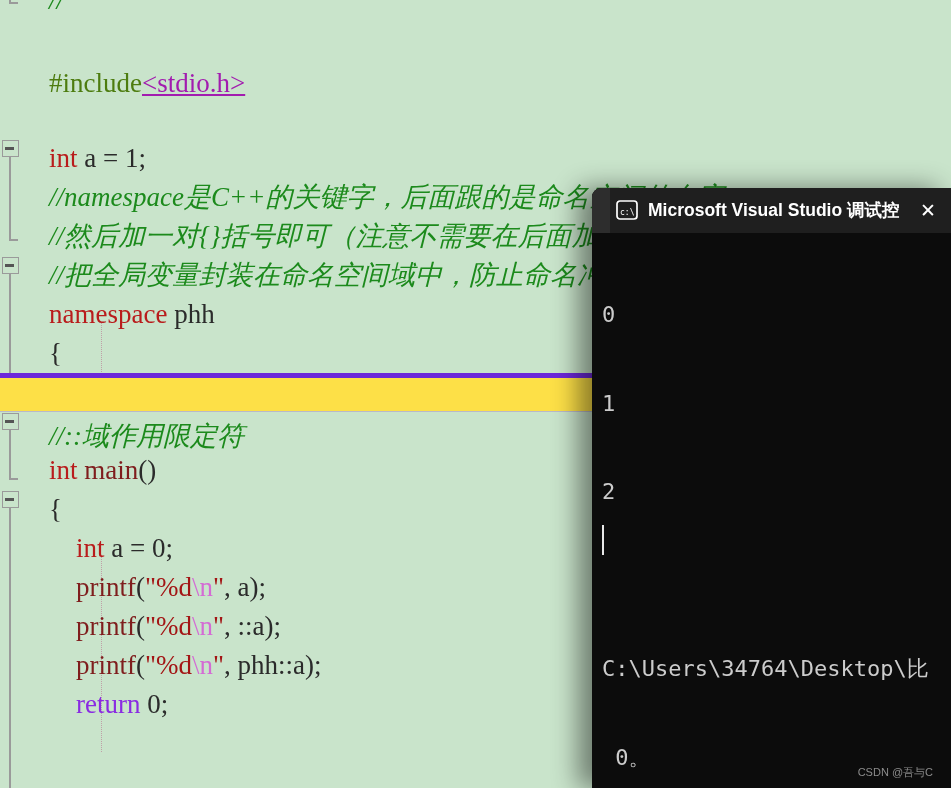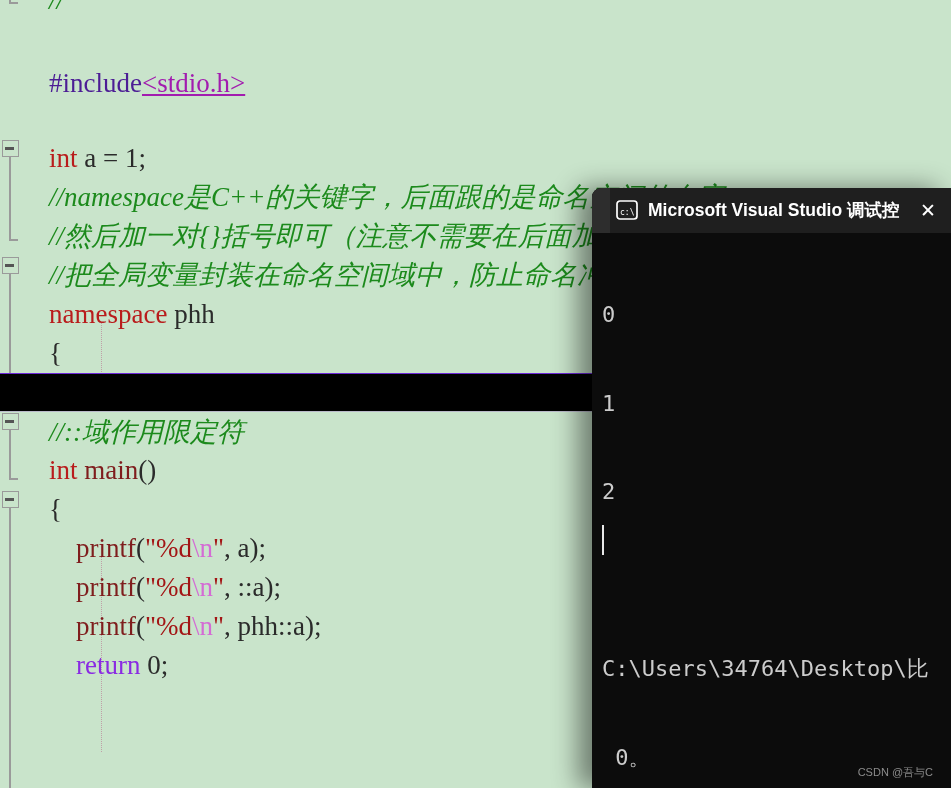--- a/index.html
+++ b/index.html
@@ -30,22 +30,22 @@
     height: 39px;
     line-height: 39px;
     white-space: pre;
     font-family: "Liberation Serif", serif;
     font-size: 27px;
     color: #2b2b2b;
     padding-left: 22px;
     box-sizing: border-box;
   }
   .code-line.hl {
-    background: #000000;
-    border-top: 1px solid #6d28d9;
+    background: #fde047;
+    border-top: 5px solid #6d28d9;
     border-bottom: 1px solid #b9b9c9;
     height: 39px;
   }
 
   
   .gutter {
     position: absolute;
     left: 0; top: 0;
     width: 22px;
     height: 100%;
@@ -86,21 +86,21 @@
   .indent-guide {
     position: absolute;
     left: 101px;
     width: 1px;
     border-left: 1px dotted #c0a0a8;
   }
 
   
   .kw      { color: #b91c1c; }
   .kw2     { color: #8a2be2; }
-  .pre     { color: #4c1d95; }
+  .pre     { color: #4d7c0f; }
   .str     { color: #a31515; }
   .esc     { color: #d46bd4; }
   .cmt     { color: #1c8a1c; font-style: italic; }
   .fn      { color: #7f1d1d; }
   .num     { color: #2b2b2b; }
   .plain   { color: #2b2b2b; }
   .hdr     { color: #a21caf; text-decoration: underline; }
 
   
   #console-window {
@@ -265,20 +265,23 @@
 
 
   <div class="code-line">
     <span class="kw">int</span><span class="plain"> </span><span class="fn">main</span><span class="plain">()</span>
   </div>
 
   <div class="code-line">
     <span class="plain">{</span>
   </div>
 
+  <div class="code-line">
+    <span class="plain">    </span><span class="kw">int</span><span class="plain"> </span><span class="plain">a</span><span class="plain"> = </span><span class="num">0</span><span class="plain">;</span>
+  </div>
 
   <div class="code-line">
     <span class="plain">    </span><span class="fn">printf</span><span class="plain">(</span><span class="str">"%d</span><span class="esc">\n</span><span class="str">"</span><span class="plain">, </span><span class="plain">a</span><span class="plain">);</span>
   </div>
 
   <div class="code-line">
     <span class="plain">    </span><span class="fn">printf</span><span class="plain">(</span><span class="str">"%d</span><span class="esc">\n</span><span class="str">"</span><span class="plain">, </span><span class="plain">::a</span><span class="plain">);</span>
   </div>
 
   <div class="code-line">

